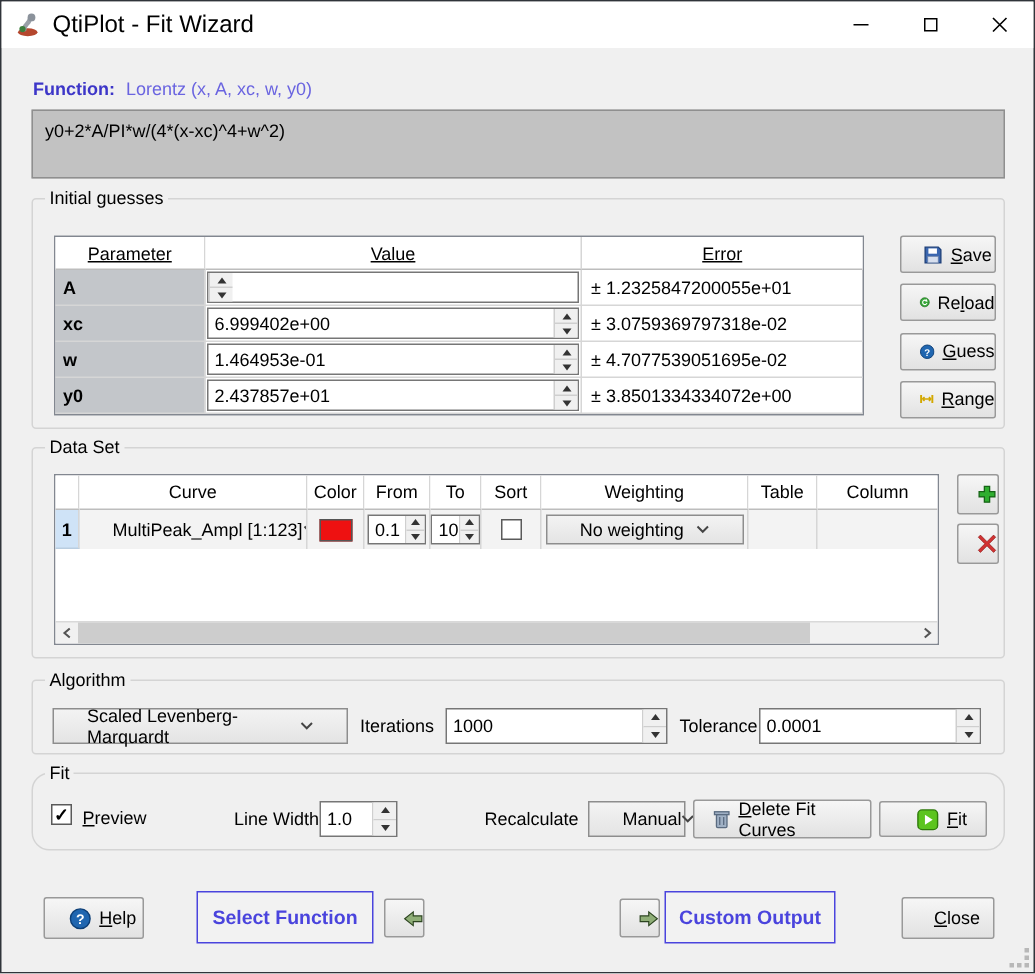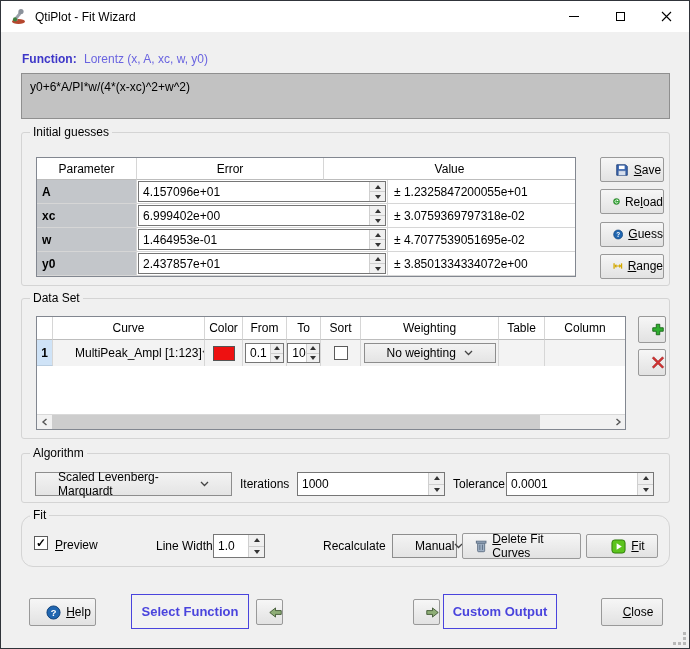--- a/index.html
+++ b/index.html
@@ -6,21 +6,21 @@
   * { margin:0; padding:0; box-sizing:border-box; }
   html,body { background:#f0f0f0; }
   body { font-family:"Liberation Sans",sans-serif; font-size:12px; color:#000; }
   .window { position:relative; width:690px; height:649px; background:#f0f0f0;
             border:1px solid #30343a; overflow:hidden; }
 
   
   .titlebar { position:absolute; top:0; left:0; right:0; height:31px; background:#ffffff;
               display:flex; align-items:center; }
   .app-icon { margin-left:9px; width:18px; height:17px; display:flex; }
-  .title { margin-left:7px; font-size:12px; }
+  .title { margin-left:7px; font-size:16px; }
   .win-controls { margin-left:auto; display:flex; height:100%; }
   .win-btn { width:46px; height:100%; display:flex; align-items:center; justify-content:center; }
   .glyph-min { width:10px; border-top:1px solid #000; }
   .glyph-max { width:9px; height:9px; border:1px solid #000; }
 
   
   .function-line { position:absolute; left:21px; top:51px; }
   .fn-label { color:#3d36c8; font-weight:bold; }
   .fn-name  { color:#6a64e0; margin-left:4px; }
   .formula-box { position:absolute; left:20px; top:72px; width:649px; height:46px;
@@ -41,21 +41,21 @@
   .tbl { position:absolute; background:#fff; border:1px solid #828790; }
   .tr { display:flex; }
   .th, .td { border-right:1px solid #d6d6d6; overflow:hidden; white-space:nowrap; }
   .th:last-child, .td:last-child { border-right:none; }
   .th { display:flex; align-items:center; justify-content:center; background:#fff;
         border-bottom:1px solid #bdbdbd; }
   .tr.data .td { border-bottom:1px solid #d6d6d6; }
 
   
   .ig-tbl { left:14px; top:24px; width:540px; }
-  .ig-tbl .th { height:22px; }
+  .ig-tbl .th { height:22px;text-decoration:underline; }
   .ig-tbl .tr.data { height:24px; }
   .c-param { width:100px; } .c-value { width:251px; } .c-error { width:187px; }
   .td.param { background:#c3c6ca; font-weight:bold; display:flex; align-items:center;
               padding-left:5px; border-bottom:1px solid #aeb1b5; }
   .td.valcell { padding:1px; }
   .td.errcell { display:flex; align-items:center; padding-left:6px; }
 
   
   .spinbox { background:#fff; border:1px solid #767676; display:flex; align-items:stretch; }
   .spinbox .val { flex:1; display:flex; align-items:center; padding-left:4px;
@@ -169,37 +169,36 @@
             <path d="M1 1 L10 10 M10 1 L1 10" stroke="#000" stroke-width="1.1"></path>
           </svg>
       </div>
     </div>
   </div>
 
   <div class="function-line">
     <span class="fn-label">Function:</span>
     <span class="fn-name">Lorentz (x, A, xc, w, y0)</span>
   </div>
-  <div class="formula-box">y0+6*A/PI*w/(4*(x-xc)^2+w^2)</div>
+  <div class="formula-box">y0+2*A/PI*w/(4*(x-xc)^4+w^2)</div>
 
   <div class="group g-initial">
     <span class="legend">Initial guesses</span>
 
     <div class="tbl ig-tbl">
       <div class="tr">
         <div class="th c-param">Parameter</div>
+        <div class="th c-value">Value</div>
         <div class="th c-error">Error</div>
-        <div class="th c-value">Value</div>
       </div>
 
       <div class="tr data">
         <div class="td c-param param">A</div>
         <div class="td c-value valcell">
           <div class="spinbox cellspin">
-            <span class="val">4.157096e+01</span>
             <span class="spinbtns">
                 <div class="up">
                   <i class="tri-up"></i>
                 </div>
                 <div>
                   <i class="tri-down"></i>
                 </div>
               </span>
           </div>
         </div>

